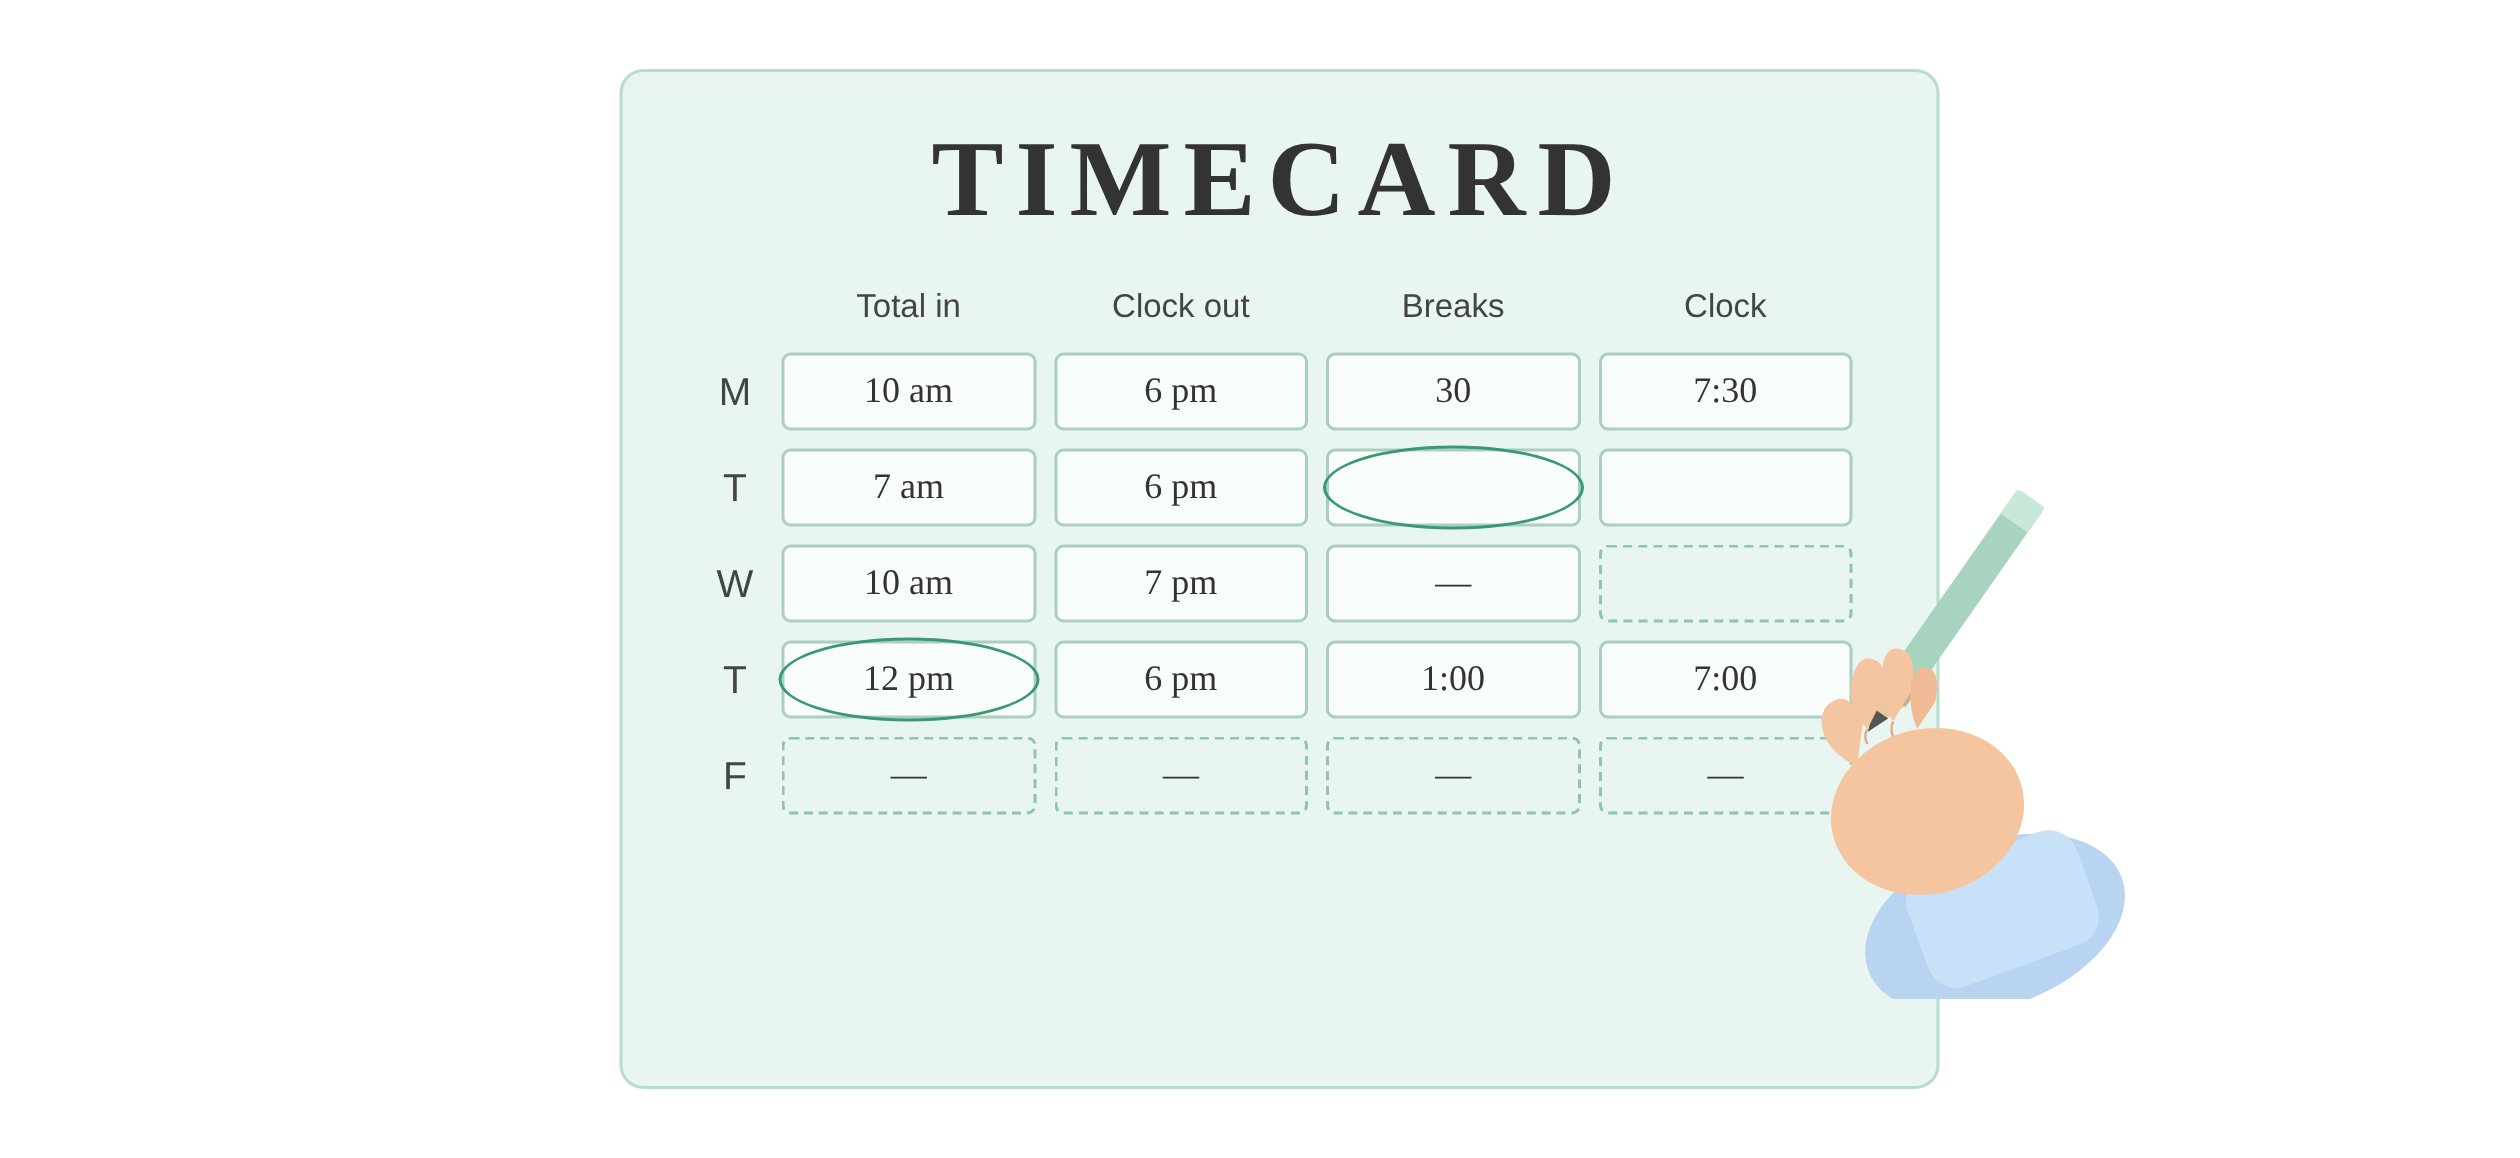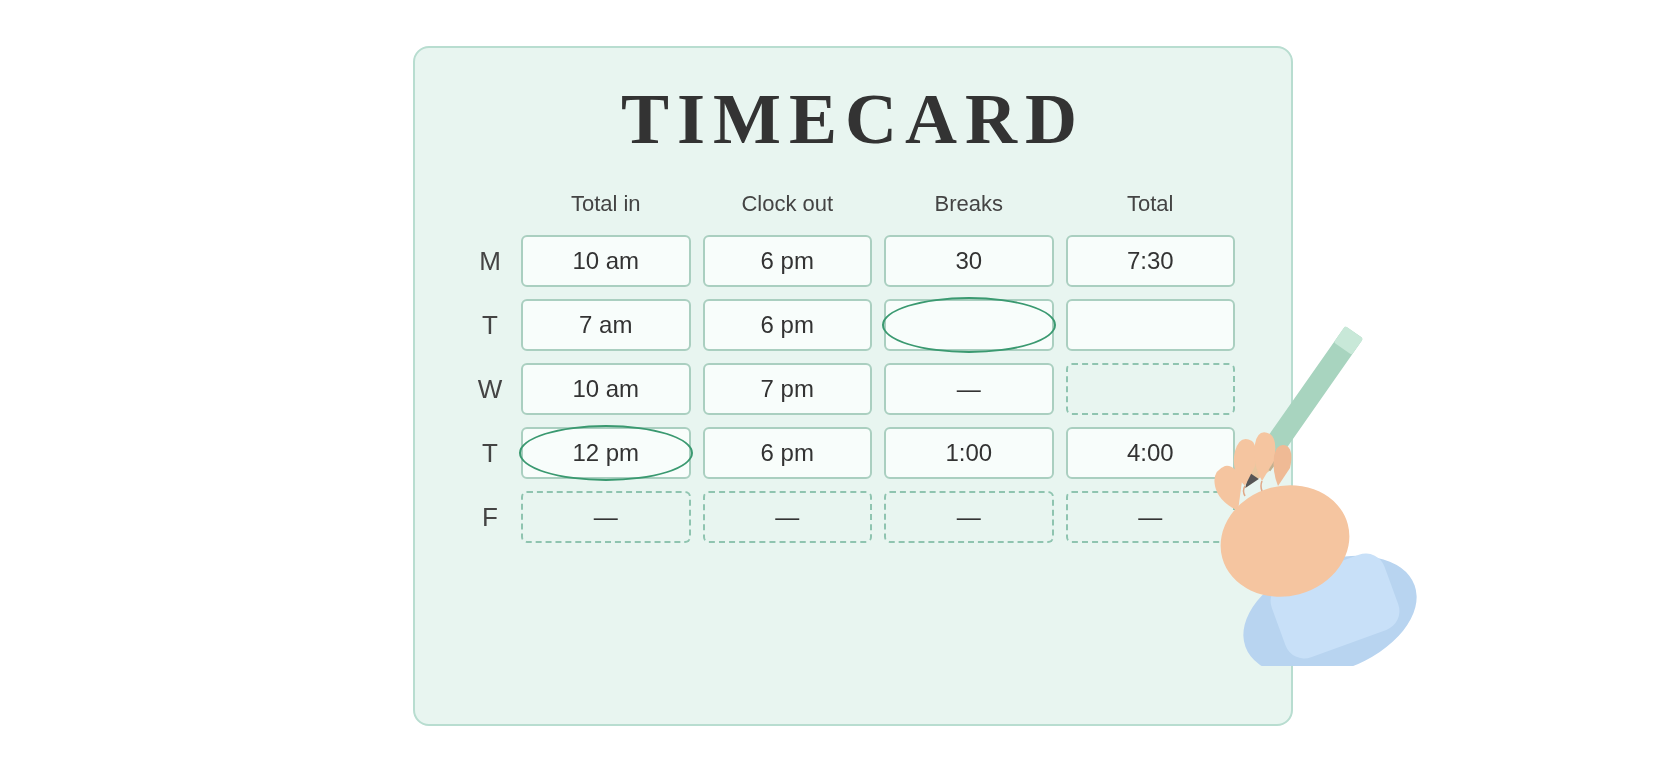--- a/index.html
+++ b/index.html
@@ -80,21 +80,21 @@
       margin: 4px 6px;
       padding: 10px 16px;
       text-align: center;
       font-size: 24px;
       color: #333;
       min-width: 120px;
       min-height: 52px;
       display: flex;
       align-items: center;
       justify-content: center;
-      font-family: Liberation Sans, sans-serif;
+      font-family: Liberation Serif, serif;
       position: relative;
     }
 
     .cell-box.dashed {
       border: 2px dashed #8fc4b0;
       background: transparent;
     }
 
     .cell-wrapper {
       padding: 3px 4px;
@@ -133,21 +133,21 @@
   <div class="timecard-card">
     <div class="timecard-title">TIMECARD</div>
 
     <table class="timecard-table">
       <thead>
         <tr class="header-row">
           <th></th>
           <th>Total in</th>
           <th>Clock out</th>
           <th>Breaks</th>
-          <th>Total</th>
+          <th>Clock</th>
         </tr>
       </thead>
       <tbody id="table-body">
       <tr class="row-data">
             <td class="day-label">M</td>
             <td class="cell-wrapper">
               <div class="cell-box">10 am</div>
             </td>
             <td class="cell-wrapper">
               <div class="cell-box">6 pm</div>
@@ -196,21 +196,21 @@
             <td class="cell-wrapper">
               <div class="cell-box" style="position: relative;">12 pm<div class="circle-overlay"></div></div>
             </td>
             <td class="cell-wrapper">
               <div class="cell-box">6 pm</div>
             </td>
             <td class="cell-wrapper">
               <div class="cell-box">1:00</div>
             </td>
             <td class="cell-wrapper">
-              <div class="cell-box">4:00</div>
+              <div class="cell-box">7:00</div>
             </td>
           </tr>
           <tr class="row-data">
             <td class="day-label">F</td>
             <td class="cell-wrapper">
               <div class="cell-box dashed">—</div>
             </td>
             <td class="cell-wrapper">
               <div class="cell-box dashed">—</div>
             </td>

